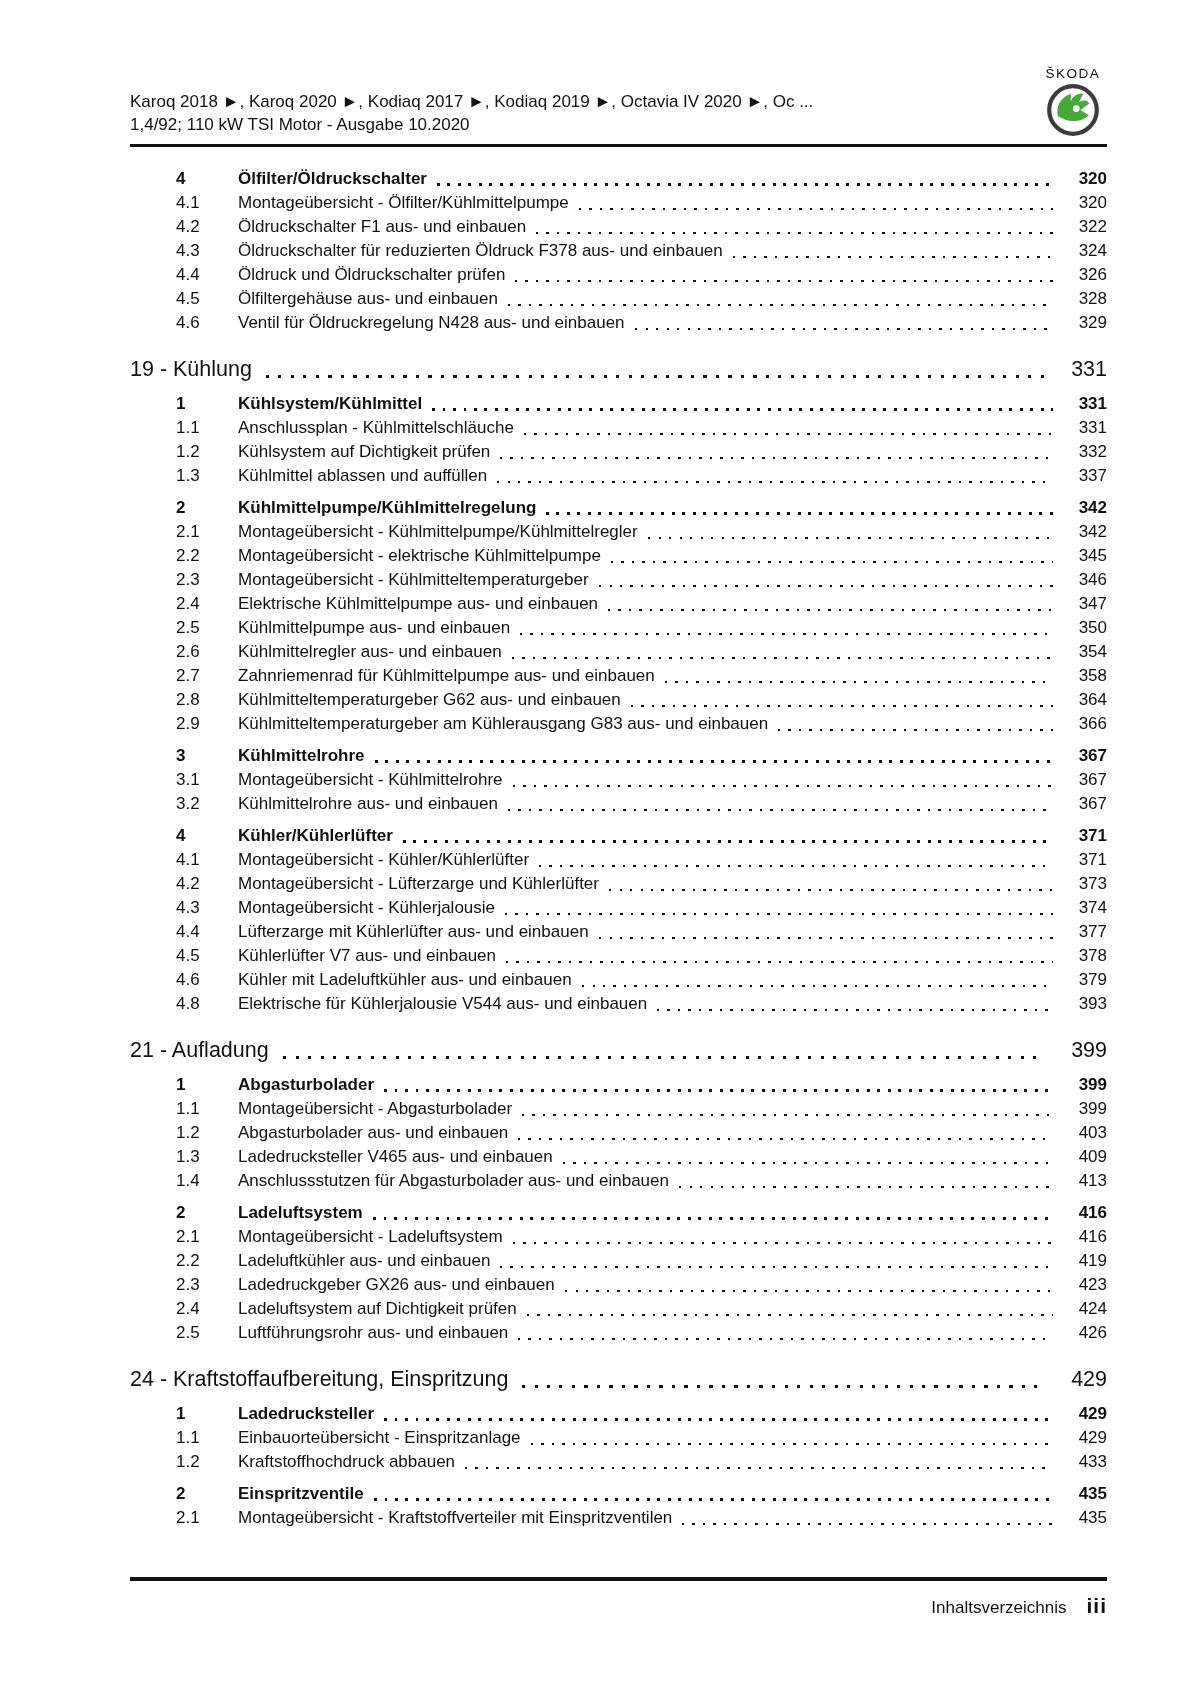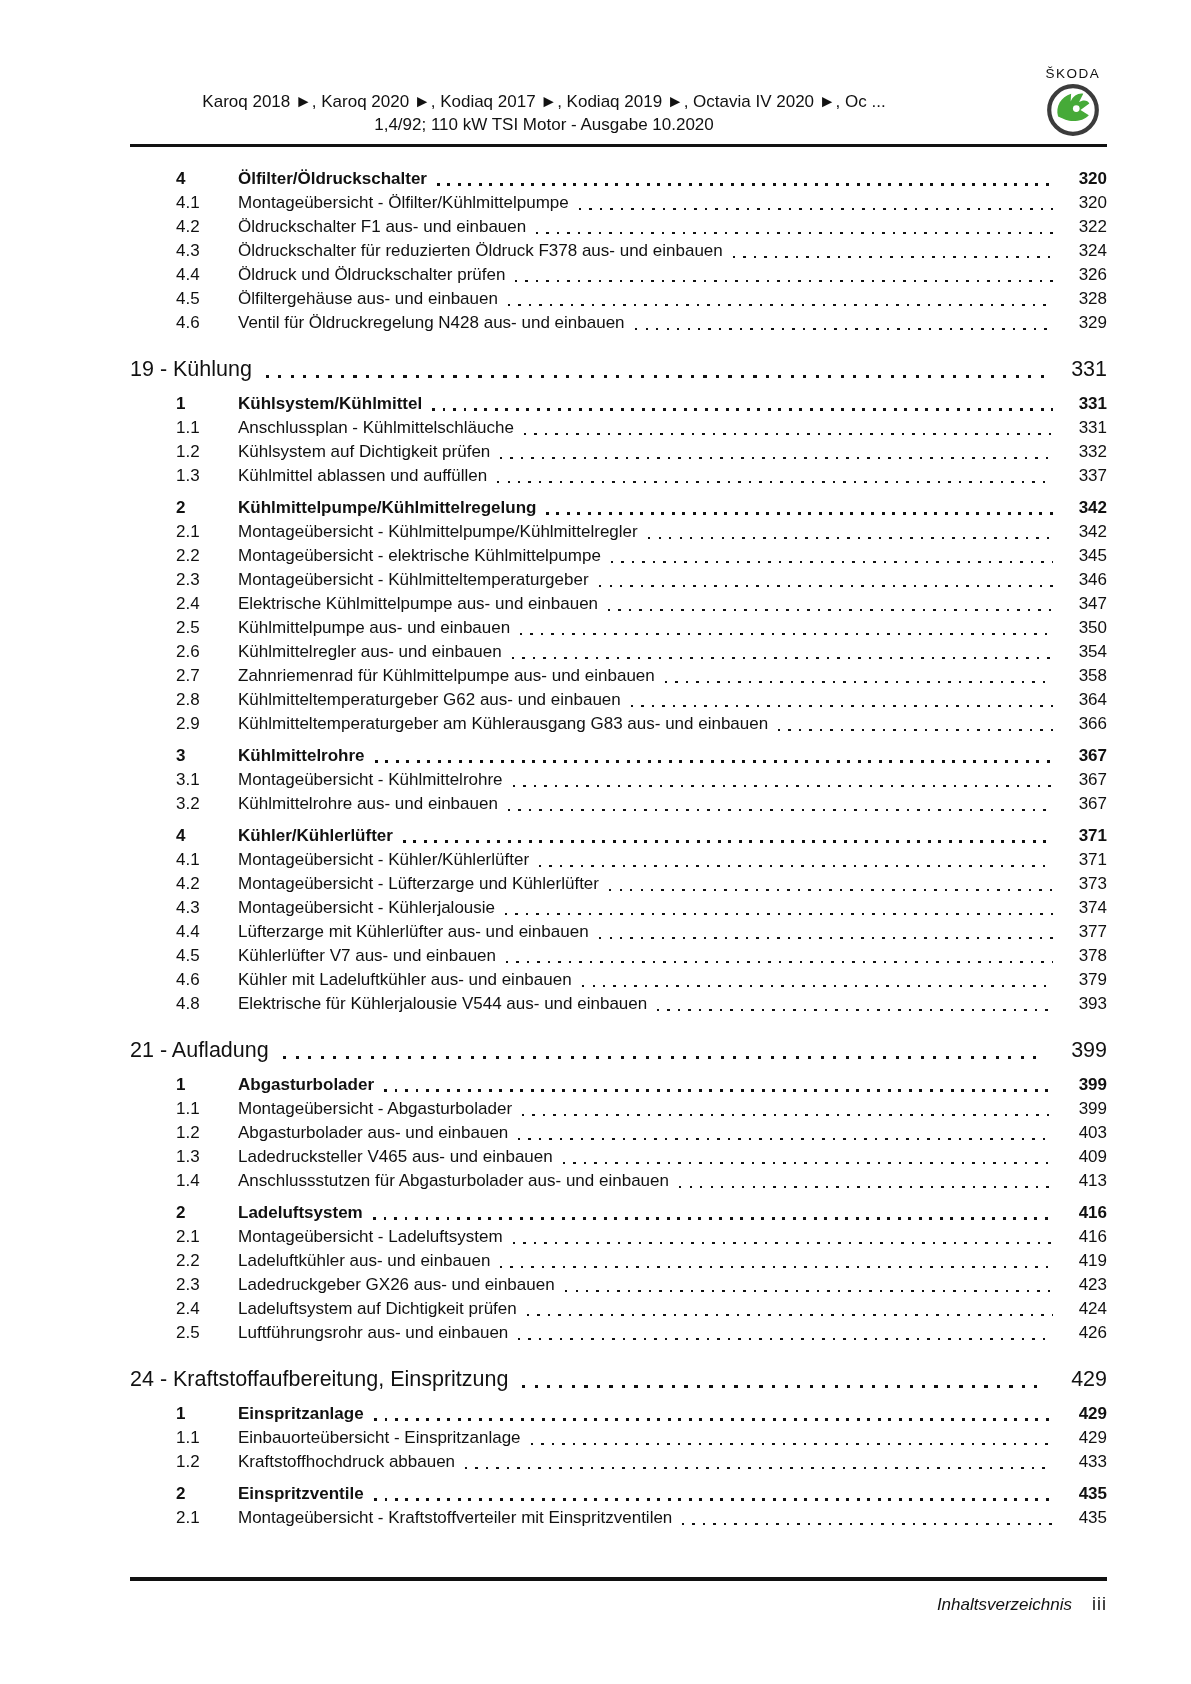--- a/index.html
+++ b/index.html
@@ -19,21 +19,21 @@
   
   .header {
     position: relative;
     height: 147px;
     border-bottom: 3px solid #111;
   }
   .header-text {
     position: absolute;
     right: 149px; left: 0;
     top: 90px;
-    text-align: center;
+    text-align: left;
     font-size: 17px;
     line-height: 23px;
     white-space: nowrap;
   }
   .logo {
     position: absolute;
     right: -2px; top: 66px;
     width: 72px;
     text-align: center;
   }
@@ -87,22 +87,22 @@
   
   .footer {
     position: absolute;
     left: 0; top: 1577px;
     width: 977px;
     border-top: 4px solid #111;
     padding-top: 13px;
     text-align: right;
   }
   .footer-inner { display: inline-flex; align-items: baseline; }
-  .footer-label { font-size: 17px; font-style: italic; }
-  .footer-page  { font-size: 18px; font-weight: normal; margin-left: 20px; letter-spacing: 1px; }
+  .footer-label { font-size: 17px; }
+  .footer-page  { font-size: 21px; font-weight: bold; margin-left: 20px; letter-spacing: 1px; }
 </style>
 </head>
 <body>
 
 <div class="page">
 
   <div class="header">
     <div class="header-text">
       <div>Karoq 2018 ►, Karoq 2020 ►, Kodiaq 2017 ►, Kodiaq 2019 ►, Octavia IV 2020 ►, Oc ...</div>
       <div>1,4/92; 110 kW TSI Motor - Ausgabe 10.2020</div>
@@ -389,21 +389,21 @@
       <span class="pg">426</span>
     </div>
       <div class="row chapter">
 
       <span class="title">24 - Kraftstoffaufbereitung, Einspritzung</span>
       <span class="dots"></span>
       <span class="pg">429</span>
     </div>
       <div class="row head">
       <span class="num">1</span>
-      <span class="title">Einspritzanlage</span>
+      <span class="title">Ladedrucksteller</span>
       <span class="dots"></span>
       <span class="pg">429</span>
     </div>
       <div class="row sub">
       <span class="num">1.1</span>
       <span class="title">Einbauorteübersicht - Einspritzanlage</span>
       <span class="dots"></span>
       <span class="pg">429</span>
     </div>
       <div class="row sub">

